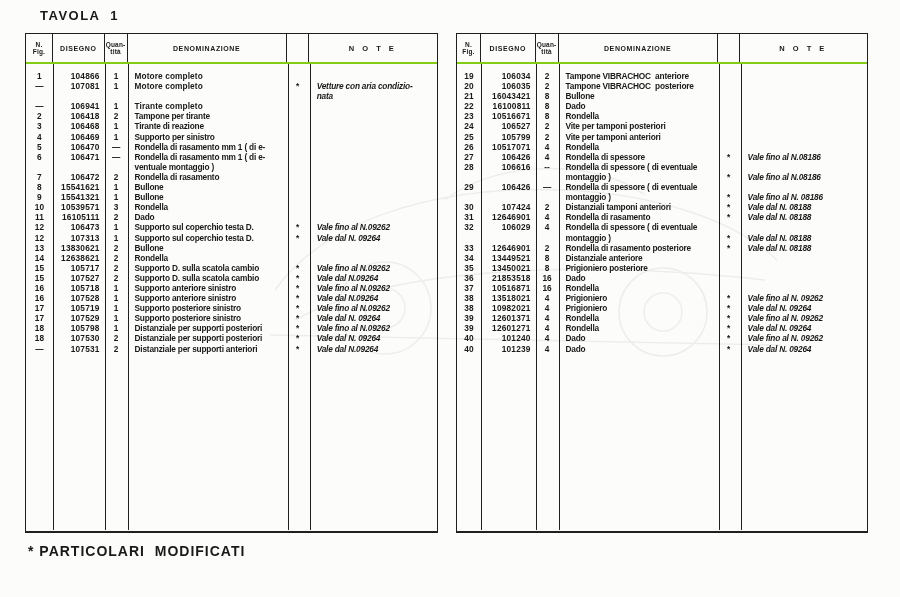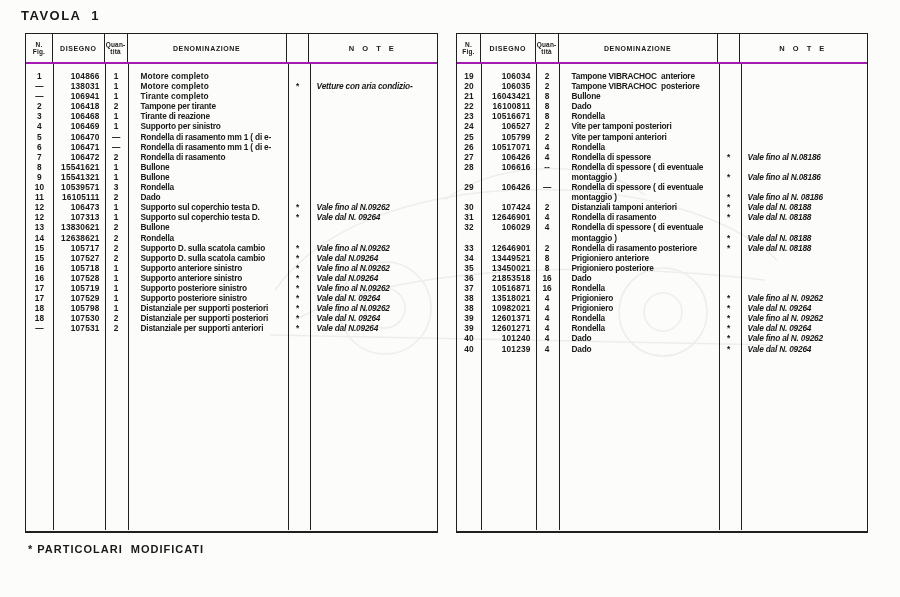--- a/index.html
+++ b/index.html
@@ -3,42 +3,42 @@
 <meta charset="utf-8">
 <style>
   html,body { margin:0; padding:0; }
   body {
     width:900px; height:597px; position:relative;
     background:#fcfcfa; overflow:hidden;
     font-family:"Liberation Sans", sans-serif;
     color:#191919;
   }
   .page-title {
-    position:absolute; left:21px; top:8px;
+    position:absolute; left:40px; top:8px;
     font-size:13px; font-weight:700; letter-spacing:1.5px; white-space:pre;
   }
   .footer-note {
     position:absolute; left:28px; top:543px;
-    font-size:11px; font-weight:700; letter-spacing:1px; white-space:pre;
+    font-size:14px; font-weight:700; letter-spacing:1px; white-space:pre;
   }
   .watermark {
     position:absolute; left:265px; top:140px; opacity:0.55;
     pointer-events:none;
   }
   .ptable {
     position:absolute; top:33px; height:500px;
     border:1px solid #1f1f1f; border-bottom-width:2px;
     box-sizing:border-box; background:transparent;
   }
   #table-left  { left:25px;  width:413px; }
   #table-right { left:456px; width:412px; }
   #table-left  { --w1:27px; --w2:52px; --w3:23px; --w4:160px; --w5:22px; --w6:129px; }
   #table-right { --w1:24px; --w2:55px; --w3:23px; --w4:160px; --w5:22px; --w6:128px; }
 
-  .thead { display:flex; height:30px; border-bottom:2px solid #a21caf; box-sizing:border-box; }
+  .thead { display:flex; height:30px; border-bottom:2px solid #84cc16; box-sizing:border-box; }
   .th {
     display:flex; flex-direction:column; align-items:center; justify-content:center;
     font-weight:700; font-size:7px; letter-spacing:0.6px;
     border-right:1px solid #1f1f1f; box-sizing:border-box; text-align:center;
   }
   .th:last-child { border-right:none; }
   .th.c1 { width:var(--w1); } .th.c2 { width:var(--w2); } .th.c3 { width:var(--w3); }
   .th.c4 { width:var(--w4); } .th.c5 { width:var(--w5); } .th.c6 { width:var(--w6); }
   .th.c6 { letter-spacing:3px; font-size:7.5px; }
   .th.c1, .th.c3 { font-size:6.5px; letter-spacing:0.2px; }
@@ -51,21 +51,21 @@
   #table-left  .vl5 { left:284px; }
   #table-right .vl1 { left:24px; }  #table-right .vl2 { left:79px; }
   #table-right .vl3 { left:102px; } #table-right .vl4 { left:262px; }
   #table-right .vl5 { left:284px; }
 
   .line { display:flex; height:10.1px; line-height:10.1px; }
   .cell { box-sizing:border-box; white-space:pre; overflow:visible; }
   .fig  { width:var(--w1); text-align:center; font-weight:700; }
   .dis  { width:var(--w2); text-align:right; padding-right:5px; font-weight:700; letter-spacing:0.2px; }
   .qty  { width:var(--w3); text-align:center; font-weight:700; }
-  .den  { width:var(--w4); padding-left:13px; font-weight:700; letter-spacing:-0.2px; }
+  .den  { width:var(--w4); padding-left:7px; font-weight:700; letter-spacing:-0.2px; }
   .den.bold { letter-spacing:0.1px; }
   .star { width:var(--w5); text-align:center; font-weight:700; }
   .note { width:var(--w6); padding-left:8px; font-weight:700; letter-spacing:-0.2px;font-style:italic; }
 </style>
 </head>
 <body>
 
 <div class="page-title">TAVOLA  1</div>
 
 <svg class="watermark" width="520" height="240" viewBox="0 0 520 240">
@@ -111,25 +111,33 @@
   <div class="line">
         <span class="cell fig">1</span>
         <span class="cell dis">104866</span>
         <span class="cell qty">1</span>
         <span class="cell den bold">Motore completo</span>
         <span class="cell star"></span>
         <span class="cell note"></span>
       </div>
       <div class="line">
         <span class="cell fig">—</span>
-        <span class="cell dis">138031</span>
+        <span class="cell dis">107081</span>
         <span class="cell qty">1</span>
         <span class="cell den bold">Motore completo</span>
         <span class="cell star">*</span>
         <span class="cell note">Vetture con aria condizio-</span>
+      </div>
+      <div class="line">
+        <span class="cell fig"></span>
+        <span class="cell dis"></span>
+        <span class="cell qty"></span>
+        <span class="cell den"></span>
+        <span class="cell star"></span>
+        <span class="cell note">nata</span>
       </div>
       <div class="line">
         <span class="cell fig">—</span>
         <span class="cell dis">106941</span>
         <span class="cell qty">1</span>
         <span class="cell den bold">Tirante completo</span>
         <span class="cell star"></span>
         <span class="cell note"></span>
       </div>
       <div class="line">
@@ -162,20 +170,28 @@
         <span class="cell qty">—</span>
         <span class="cell den">Rondella di rasamento mm 1 ( di e-</span>
         <span class="cell star"></span>
         <span class="cell note"></span>
       </div>
       <div class="line">
         <span class="cell fig">6</span>
         <span class="cell dis">106471</span>
         <span class="cell qty">—</span>
         <span class="cell den">Rondella di rasamento mm 1 ( di e-</span>
+        <span class="cell star"></span>
+        <span class="cell note"></span>
+      </div>
+      <div class="line">
+        <span class="cell fig"></span>
+        <span class="cell dis"></span>
+        <span class="cell qty"></span>
+        <span class="cell den">ventuale montaggio )</span>
         <span class="cell star"></span>
         <span class="cell note"></span>
       </div>
       <div class="line">
         <span class="cell fig">7</span>
         <span class="cell dis">106472</span>
         <span class="cell qty">2</span>
         <span class="cell den">Rondella di rasamento</span>
         <span class="cell star"></span>
         <span class="cell note"></span>
@@ -487,21 +503,21 @@
         <span class="cell dis">12646901</span>
         <span class="cell qty">2</span>
         <span class="cell den">Rondella di rasamento posteriore</span>
         <span class="cell star">*</span>
         <span class="cell note">Vale dal N. 08188</span>
       </div>
       <div class="line">
         <span class="cell fig">34</span>
         <span class="cell dis">13449521</span>
         <span class="cell qty">8</span>
-        <span class="cell den">Prigioniero anteriore</span>
+        <span class="cell den">Distanziale anteriore</span>
         <span class="cell star"></span>
         <span class="cell note"></span>
       </div>
       <div class="line">
         <span class="cell fig">35</span>
         <span class="cell dis">13450021</span>
         <span class="cell qty">8</span>
         <span class="cell den">Prigioniero posteriore</span>
         <span class="cell star"></span>
         <span class="cell note"></span>

